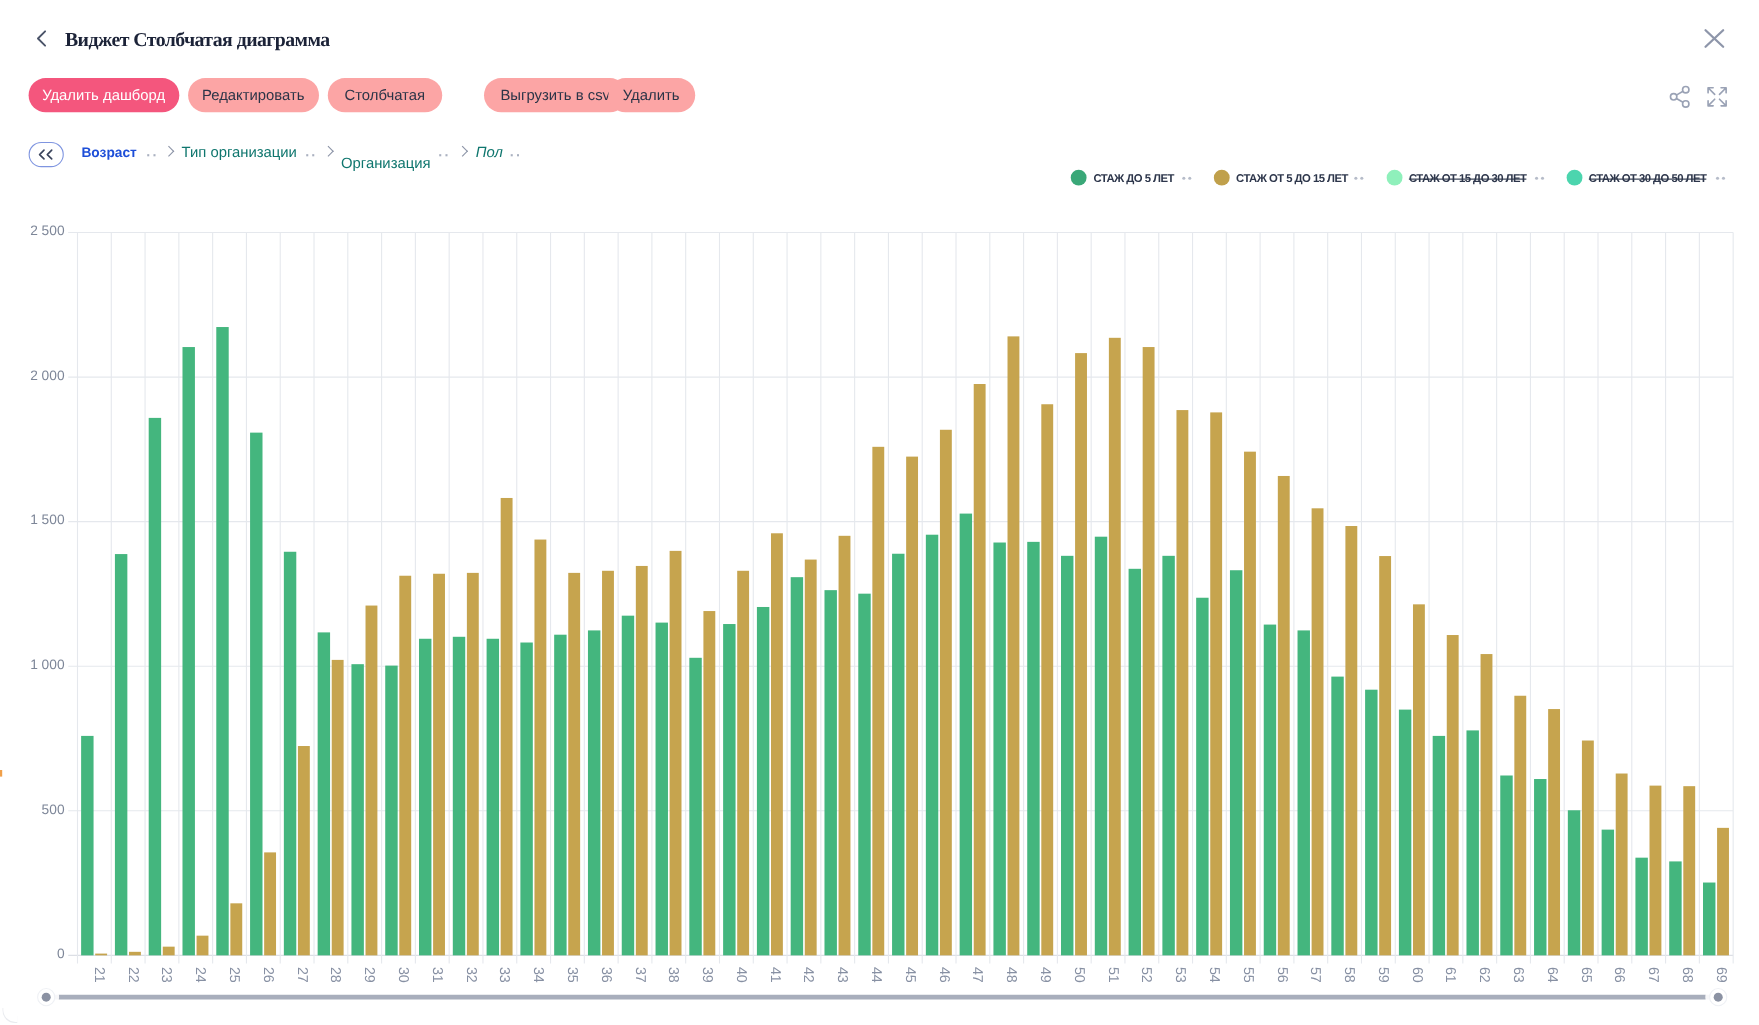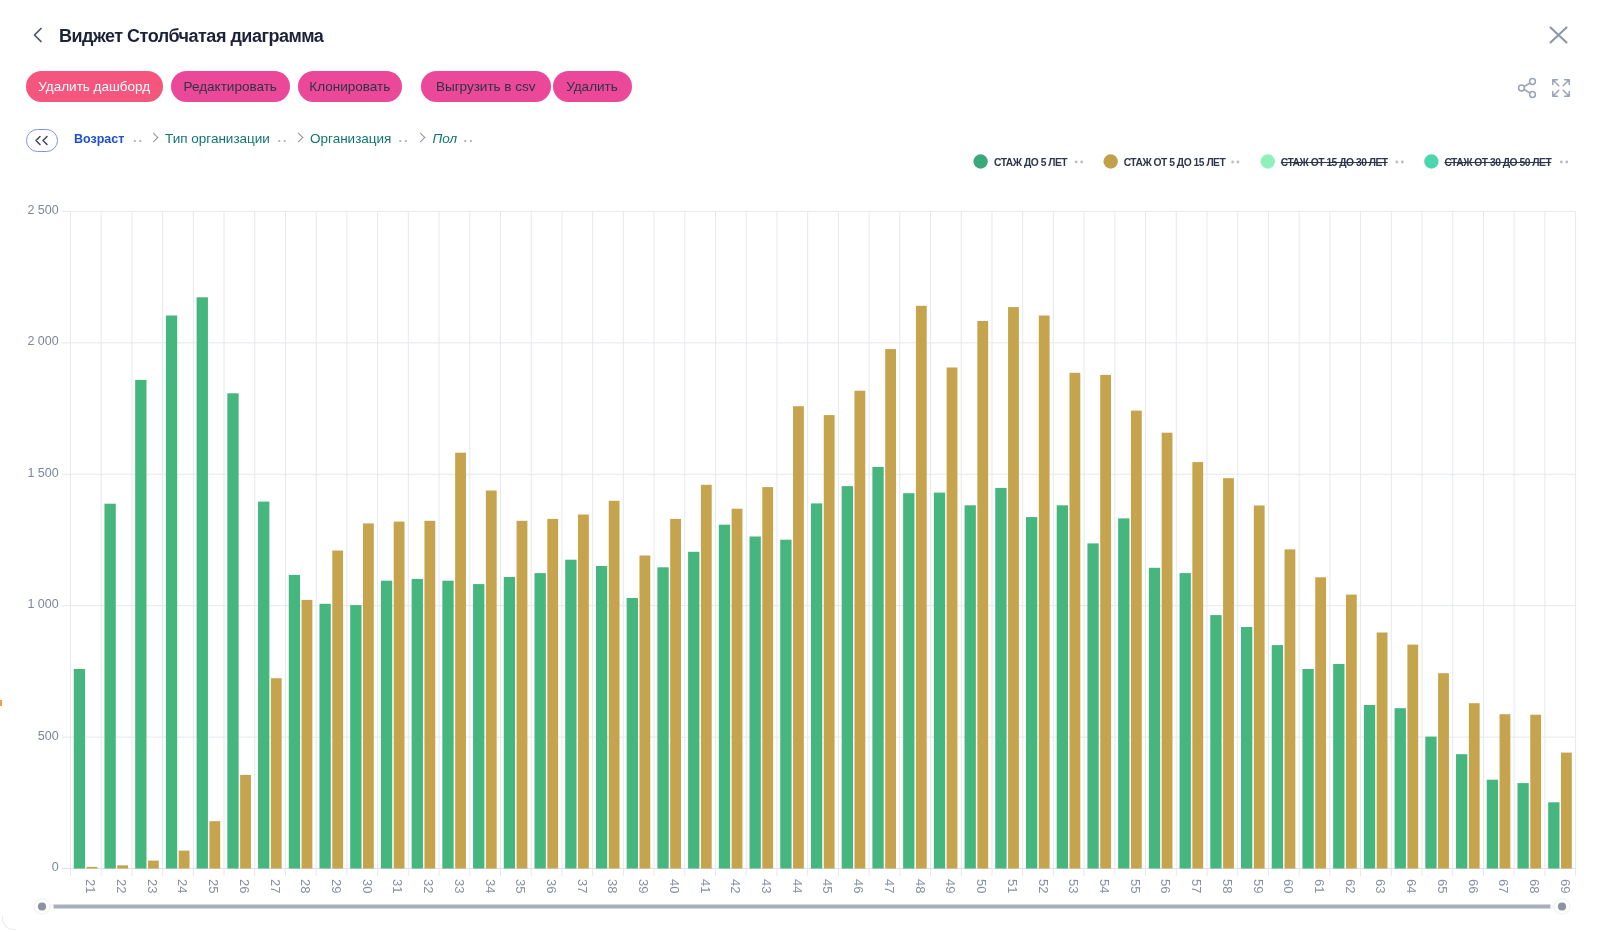--- a/index.html
+++ b/index.html
@@ -1,50 +1,50 @@
 <!DOCTYPE html>
 <html><head>
 <meta charset="utf-8">
 <style>
   * { margin:0; padding:0; box-sizing:border-box; }
   html,body { width:1599px; height:932px; background:#ffffff; overflow:hidden;
     font-family:"Liberation Sans", sans-serif; position:relative; }
-  .abs { position:absolute; }
+  .abs { position:absolute;font-family:Liberation Serif, serif; }
   .btn { position:absolute; top:70.5px; height:31.5px; border-radius:16px;
-     background:#ec4899; color:#2c3447; font-size:13.5px; font-weight:400;
+     background:#fca5a5; color:#2c3447; font-size:13.5px; font-weight:400;
      display:flex; align-items:center; justify-content:center; }
   .crumb { position:absolute; top:130.5px; font-size:13.5px; color:#0f766e; }
   .dots { position:absolute; top:133px; font-size:13px; color:#aab1c0; font-weight:bold; letter-spacing:1.2px; }
   .chev { position:absolute; top:134px; width:7px; height:7px; border-right:1.6px solid #8b93a6;
      border-top:1.6px solid #8b93a6; transform:rotate(45deg); }
 </style>
 </head>
 <body>
 
   <div class="abs" style="left:59px;top:26px;font-size:18px;font-weight:600;color:#1c2338;letter-spacing:-0.5px;">Виджет Столбчатая диаграмма</div>
 
   <div class="btn" style="left:26px;width:136.5px;background:#f4567d;color:#ffffff;">Удалить дашборд</div>
   <div class="btn" style="left:170.5px;width:119.5px;">Редактировать</div>
-  <div class="btn" style="left:298px;width:103.5px;">Клонировать</div>
-  <div class="btn" style="left:421px;width:129.5px;">Выгрузить в csv</div>
+  <div class="btn" style="left:298px;width:103.5px;">Столбчатая</div>
+  <div class="btn" style="left:440px;width:129.5px;">Выгрузить в csv</div>
   <div class="btn" style="left:552.5px;width:79px;">Удалить</div>
 
   <div class="abs" style="left:26px;top:128.5px;width:31.5px;height:23px;border:1px solid #7f95e0;border-radius:12px;
        display:flex;align-items:center;justify-content:center;">
        <svg width="17" height="11" viewBox="0 0 17 11">
       <path d="M7 1.5 L3 5.5 L7 9.5 M14 1.5 L10 5.5 L14 9.5" fill="none" stroke="#3a445c" stroke-width="1.5" stroke-linecap="round" stroke-linejoin="round"></path>
     </svg>
   </div>
   <div class="crumb" style="left:74px;font-weight:bold;font-size:12.5px;top:131.5px;color:#1d4ed8;">Возраст</div>
   <div class="dots" style="left:133px;">··</div>
   <div class="chev" style="left:149.5px;"></div>
   <div class="crumb" style="left:165px;">Тип организации</div>
   <div class="dots" style="left:277.5px;">··</div>
   <div class="chev" style="left:294.5px;"></div>
-  <div class="crumb" style="left:310px;">Организация</div>
+  <div class="crumb" style="left:310px;margin-top:10px;">Организация</div>
   <div class="dots" style="left:398.5px;">··</div>
   <div class="chev" style="left:416.5px;"></div>
   <div class="crumb" style="left:432.5px;font-style:italic;">Пол</div>
   <div class="dots" style="left:463.5px;">··</div>
 
   <div class="abs" style="left:0;top:700px;width:2px;height:6px;background:#f0a04a;"></div>
   <div class="abs" style="left:2px;top:916px;width:14px;height:14px;border-left:1px solid #e9ebef;border-bottom:1px solid #e9ebef;border-bottom-left-radius:12px;"></div>
 
   <svg width="1599" height="932" viewBox="0 0 1599 932" style="position:absolute;left:0;top:0" font-family="Liberation Sans, sans-serif">
 <line x1="62" y1="868.5" x2="1575.6" y2="868.5" stroke="#dcdfe5" stroke-width="1"></line>

